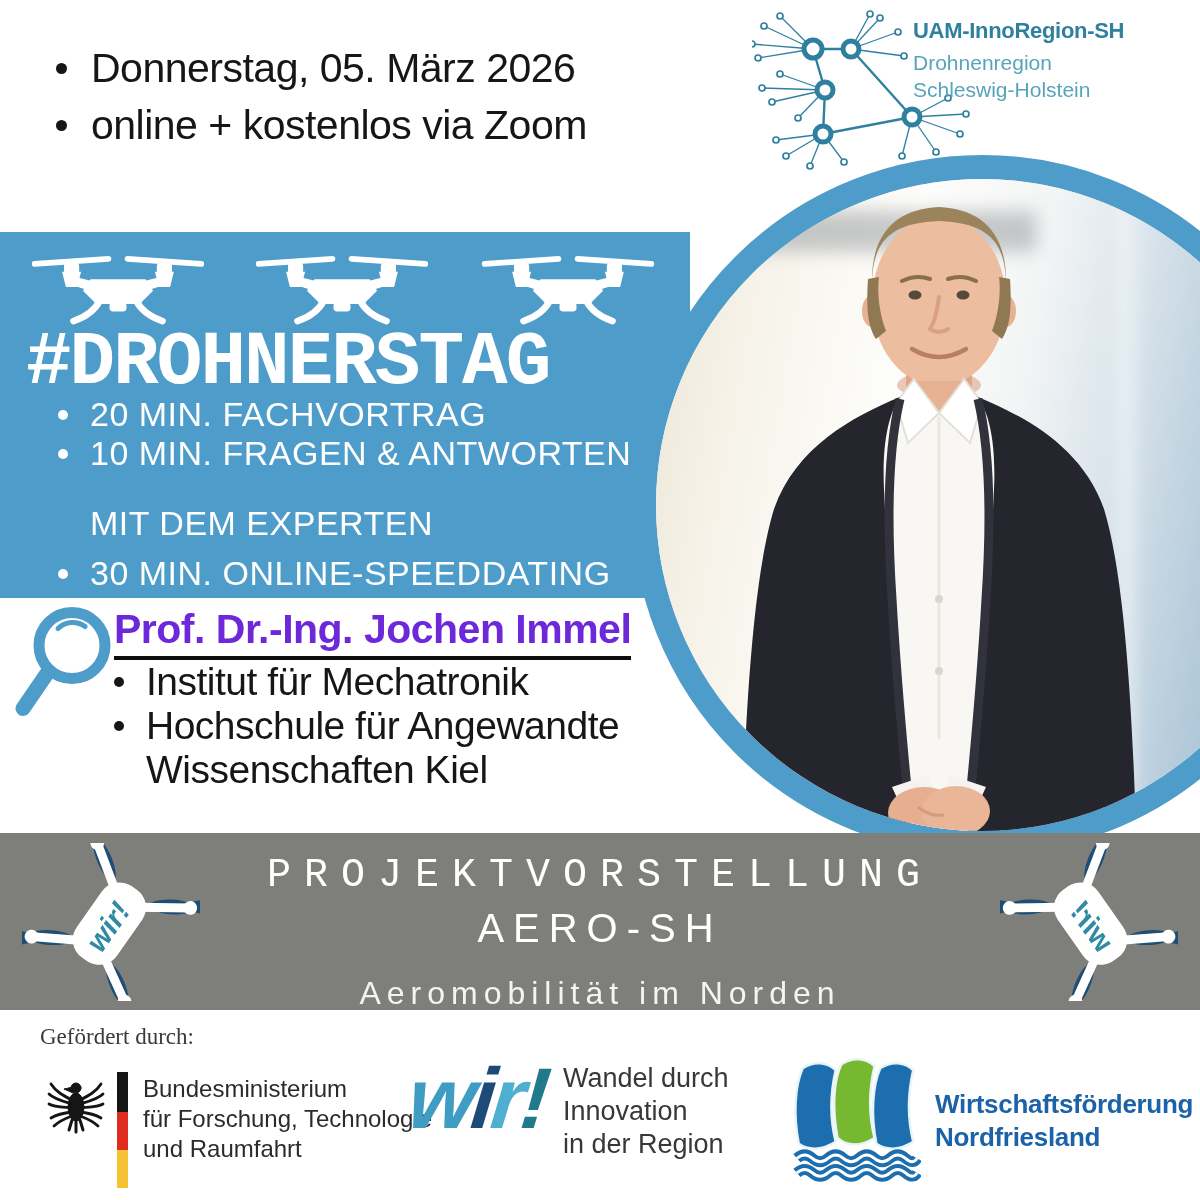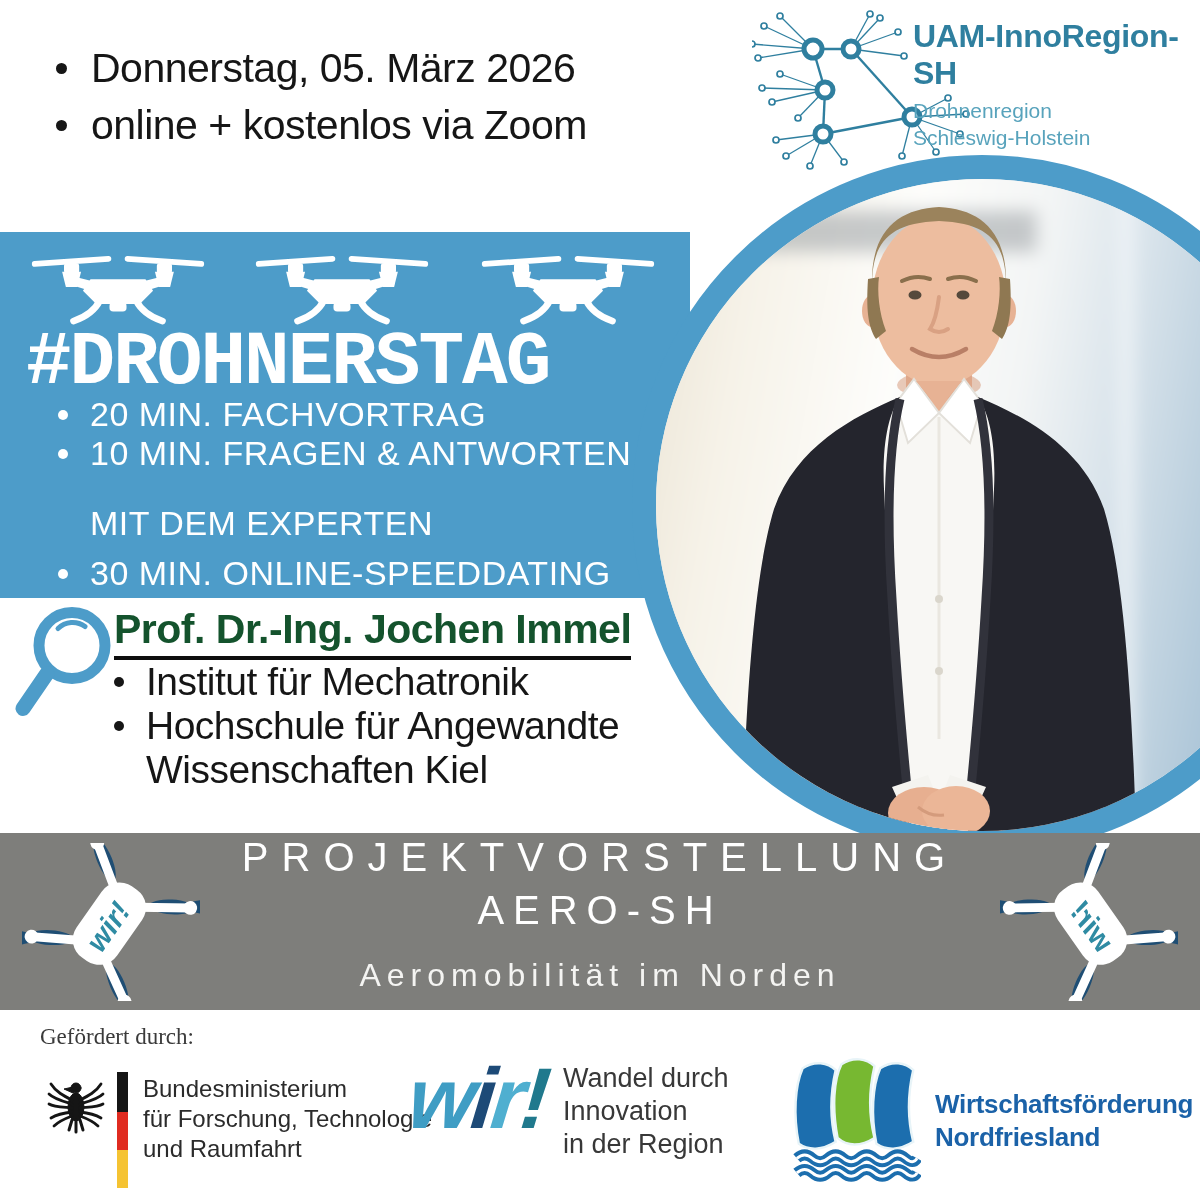--- a/index.html
+++ b/index.html
@@ -14,40 +14,40 @@
   .dot.small{width:10px;height:10px;margin-right:22px;}
 
   
   .uam-net{position:absolute;left:752px;top:6px;width:235px;height:170px;}
   .uam-net line{stroke:var(--logo-teal,#3E8CA8);}
   .uam-net .edge{stroke-width:2.4px;}
   .uam-net .ray{stroke-width:1.3px;}
   .uam-net .bignode{fill:#fff;stroke:var(--logo-teal,#3E8CA8);stroke-width:5px;}
   .uam-net .tinynode{fill:#fff;stroke:var(--logo-teal,#3E8CA8);stroke-width:1.7px;}
   .uam-text{position:absolute;left:913px;top:18px;}
-  .uam-title{font-size:32px;font-weight:bold;color:var(--logo-teal,#2F7F9F);letter-spacing:-0.3px;}
+  .uam-title{font-size:22px;font-weight:bold;color:var(--logo-teal,#2F7F9F);letter-spacing:-0.3px;}
   .uam-sub{font-size:21px;line-height:27px;color:var(--logo-teal-light,#58A3BC);margin-top:5px;}
 
   
   .blue-band{position:absolute;left:0;top:232px;width:690px;height:366px;
              background:var(--band-blue,#4D9CC9);color:#fff;}
   .drone{position:absolute;width:180px;height:80px;fill:#fff;}
   .drone.d1{left:28px;top:14px;} .drone.d2{left:252px;top:14px;} .drone.d3{left:478px;top:14px;}
   .hashtag{position:absolute;left:26px;top:88px;font-size:76px;font-weight:bold;letter-spacing:-2px;
            white-space:nowrap;font-family:Liberation Mono, monospace;}
   .agenda{position:absolute;left:58px;top:0;width:630px;font-size:34px;letter-spacing:0.5px;}
   .agenda .line{display:flex;align-items:center;position:absolute;left:0;white-space:nowrap;}
   .agenda .dot{margin-right:22px;width:10px;height:10px;}
   .agenda .a1{top:163px;} .agenda .a2{top:202px;text-align:right;} .agenda .a3{top:272px;padding-left:32px;}
   .agenda .a4{top:322px;}
 
   
   .magnifier{position:absolute;left:14px;top:600px;width:100px;height:128px;}
   .magnifier .glass{stroke:var(--band-blue,#4D9CC9);fill:none;}
-  .speaker-name{position:absolute;left:114px;top:606px;font-size:41px;font-weight:bold;color:#14532d;
+  .speaker-name{position:absolute;left:114px;top:606px;font-size:41px;font-weight:bold;color:#6d28d9;
                 border-bottom:4px solid #0e0e0e;padding-bottom:3px;letter-spacing:-0.5px;white-space:nowrap;}
   .affil{position:absolute;left:114px;top:660px;font-size:39px;color:#161616;letter-spacing:-0.5px;}
   .affil .line{display:flex;align-items:center;height:44px;white-space:nowrap;}
   .affil .wrap{padding-left:32px;}
 
   
   .photo{position:absolute;left:632px;top:155px;width:652px;height:652px;border-radius:50%;
          border:24px solid var(--band-blue,#4D9CC9);overflow:hidden;background:#f4f2ee;}
   .photo-bg{position:absolute;inset:0;filter:blur(8px);transform:scale(1.05);}
   .pb-base{position:absolute;inset:0;background:linear-gradient(100deg,#e9e2d2 0%,#f6f2e8 16%,
@@ -55,21 +55,21 @@
   .pb-door{position:absolute;left:14%;top:7%;width:44%;height:6%;background:#9aa0a4;opacity:.55;}
   .pb-frame{position:absolute;top:0;bottom:0;width:15px;background:#f2f6f8;opacity:.75;}
   .pb-frame.f1{left:70%;}
   .pb-postit{position:absolute;left:26%;top:55%;width:52px;height:58px;background:#f1cf3e;opacity:.92;}
   .pb-blue{position:absolute;left:20%;top:77%;width:48px;height:44px;background:#3a46c0;opacity:.85;}
   .person-svg{position:absolute;left:0;top:0;width:652px;height:652px;}
 
   
   .gray-band{position:absolute;left:0;top:833px;width:1200px;height:177px;
              background:var(--gray-band,#7E7E7B);color:#fff;text-align:center;}
-  .gb1{margin-top:2px;font-size:40px;letter-spacing:13px;}
+  .gb1{margin-top:20px;font-size:40px;letter-spacing:13px;font-family:Liberation Mono, monospace;}
   .gb2{margin-top:8px;font-size:40px;letter-spacing:9px;}
   .gb3{margin-top:24px;font-size:32px;letter-spacing:6px;color:#f4f4f2;}
   .wir-drone{position:absolute;top:10px;width:178px;height:158px;}
   .wir-drone.left{left:22px;} .wir-drone.right{right:22px;transform:scaleX(-1);}
   .wir-drone .prop{fill:var(--prop-navy,#1F4E74);}
   .wir-drone .frame{stroke:#fff;stroke-width:9;stroke-linecap:round;}
   .wir-drone .wirtxt{fill:var(--drone-text-teal,#2F8BA3);font-weight:bold;font-style:italic;
                      font-size:30px;font-family:"Liberation Sans",sans-serif;}
 
   

